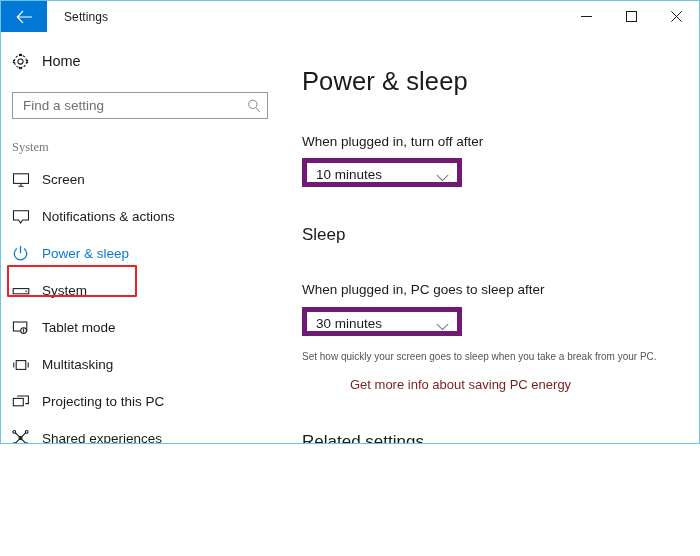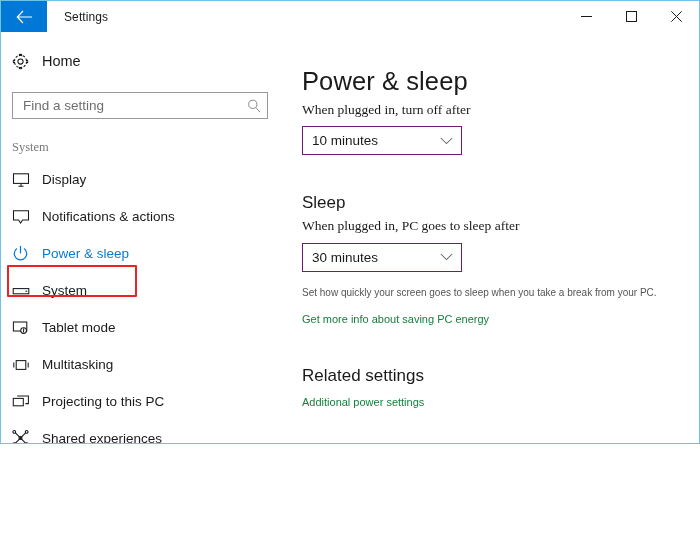--- a/index.html
+++ b/index.html
@@ -180,25 +180,25 @@
     line-height: 1;
   }
   .field-label {
     font-size: 13.5px;
     color: #1a1a1a;
     line-height: 1;
   }
   .combo {
     width: 160px;
     height: 29px;
-    border: 1px solid #701a75;
+    border: 5px solid #701a75;
     box-sizing: border-box;
     background: #fff;
     display: flex;
-    align-items: center;
+    align-items: flex-end;
     cursor: pointer;
   }
   .combo-value {
     flex: 1 1 auto;
     font-size: 13.5px;
     color: #1a1a1a;
     padding-left: 9px;
     white-space: nowrap;
     overflow: hidden;
   }
@@ -210,30 +210,31 @@
     justify-content: center;
   }
   .body-text {
     font-size: 10px;
     color: #555555;
     line-height: 1.42;
     max-width: 392px;
     margin: 0;
   }
   .link {
-    font-size: 11px;
-    color: #15803d;
+    font-size: 13px;
+    color: #7f1d1d;
     text-decoration: none;
     cursor: pointer;
     display: inline-block;
+    margin-left: 48px;
   }
 
   
   .mt-screen   { margin-top: 28px; }
-  .mt-fieldlbl { margin-top: 8px; font-family: Liberation Serif, serif; }
+  .mt-fieldlbl { margin-top: 40px; }
   .mt-combo    { margin-top: 10px; }
   .mt-sleep    { margin-top: 39px; }
   .mt-save     { margin-top: 38px; }
   .mt-desc     { margin-top: 14px; }
   .mt-link     { margin-top: 13px; }
   .mt-related  { margin-top: 40px; }
   .mt-relatedlink { margin-top: 12px; }
 
   
   .annot {
@@ -315,21 +316,21 @@
 
       <div class="nav-item">
         <span class="nav-ico">
           <svg width="18" height="16" viewBox="0 0 18 16" aria-hidden="true">
             <g fill="none" stroke="#1a1a1a" stroke-width="1.05">
               <rect x="1.5" y="1.8" width="15" height="9.6"></rect>
               <path d="M6.5 14.2 H11.5 M9 11.4 V14.2"></path>
             </g>
           </svg>
         </span>
-        <span class="nav-label">Display</span>
+        <span class="nav-label">Screen</span>
       </div>
 
       <div class="nav-item">
         <span class="nav-ico">
           <svg width="18" height="16" viewBox="0 0 18 16" aria-hidden="true">
             <path d="M1.5 1.8 H16.5 V11 H10.6 L8.6 14 L6.6 11 H1.5 Z" fill="none" stroke="#1a1a1a" stroke-width="1.05"></path>
           </svg>
         </span>
         <span class="nav-label">Notifications &amp; actions</span>
       </div>

